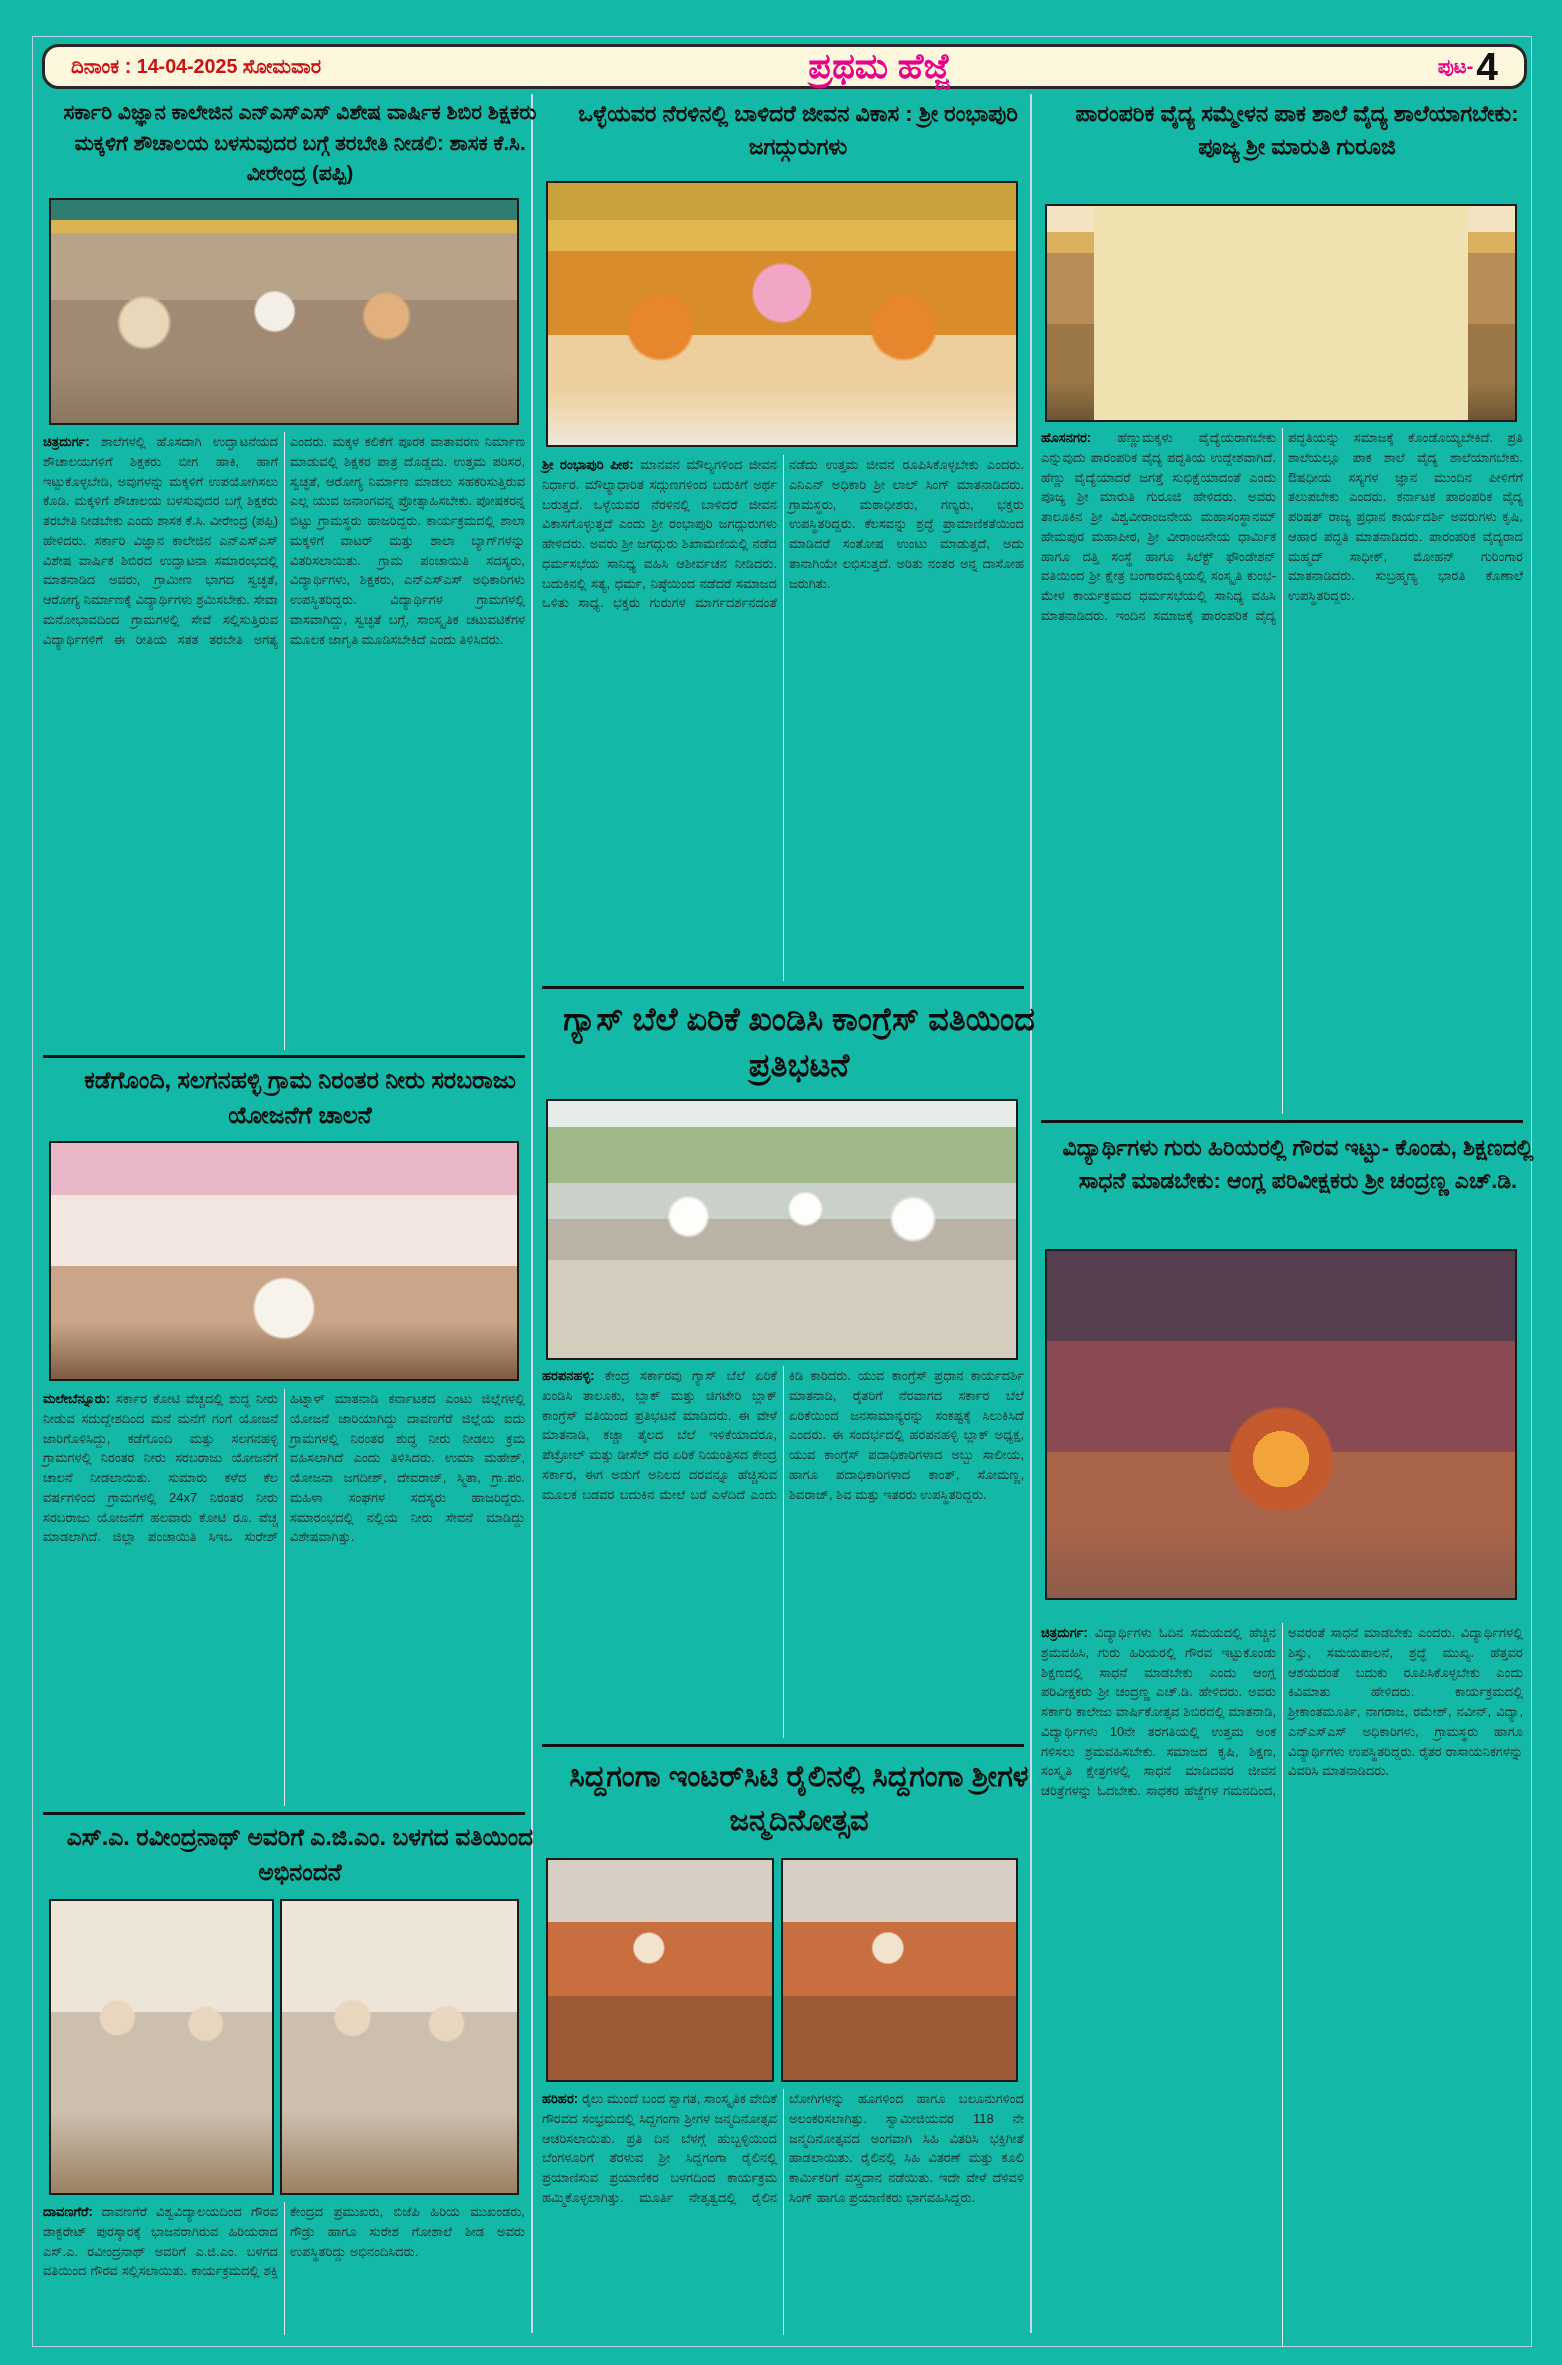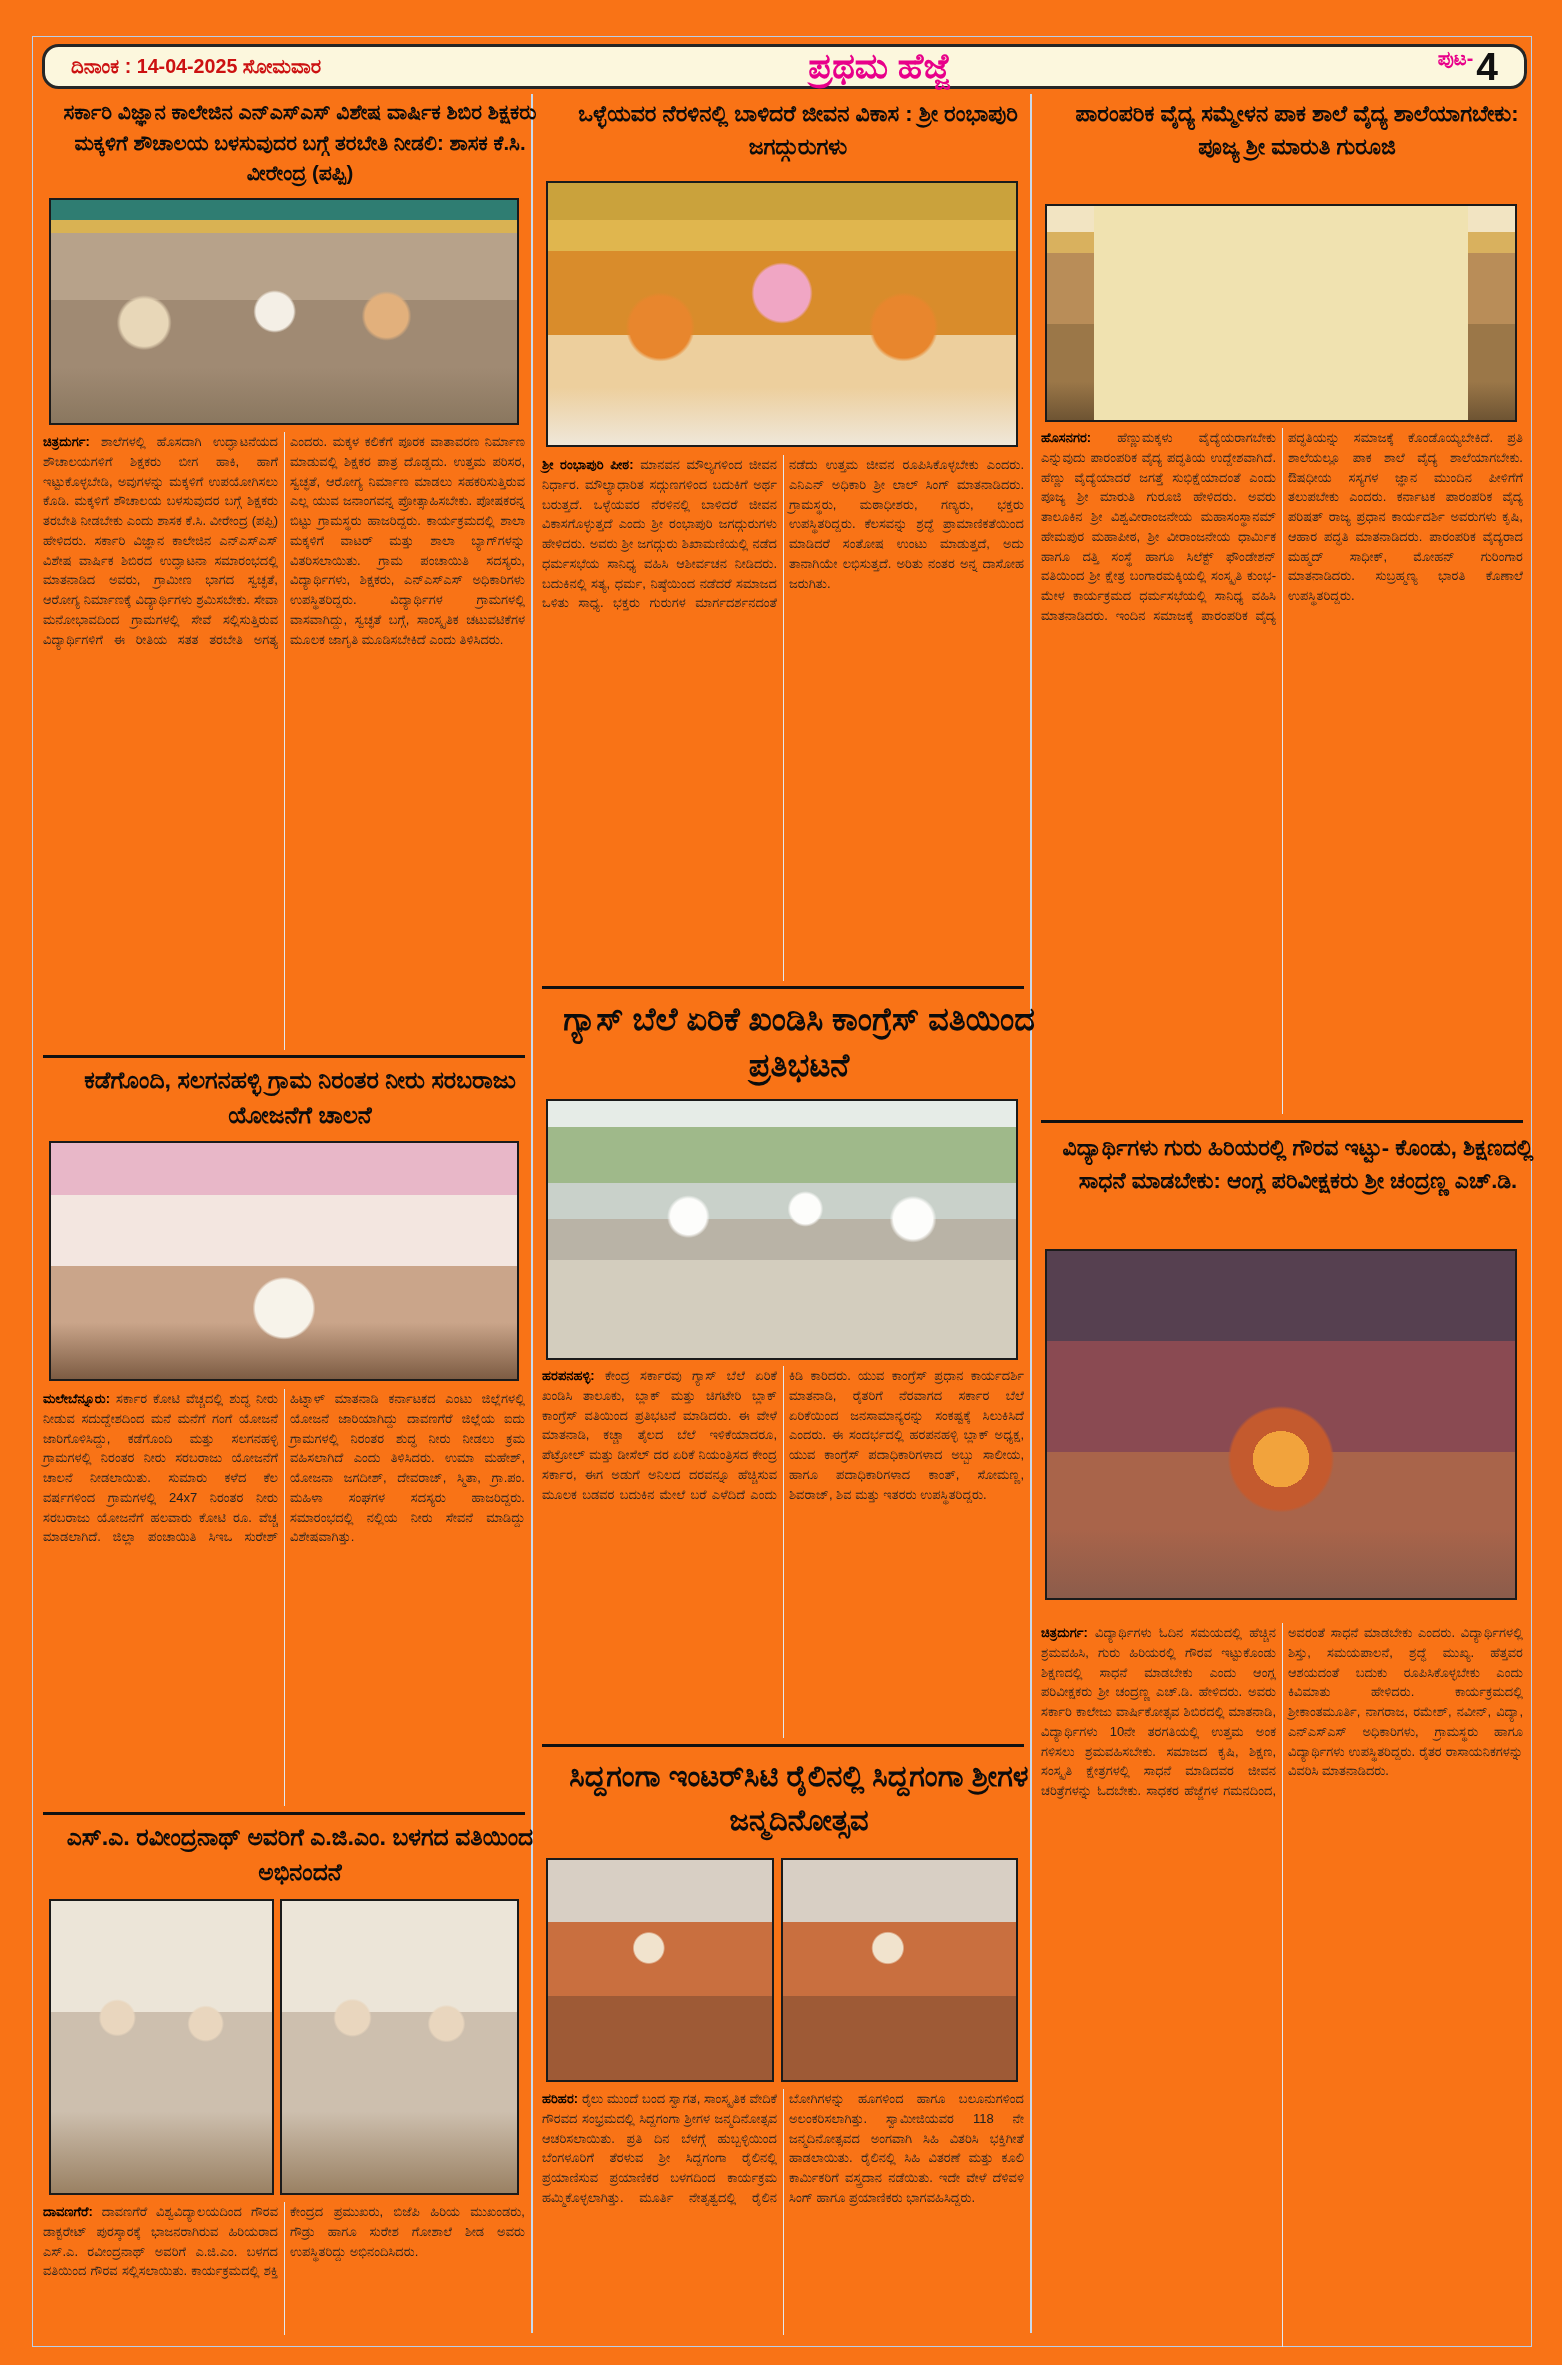--- a/index.html
+++ b/index.html
@@ -1,27 +1,27 @@
 <!DOCTYPE html>
 <html style="font-size:12px"><head>
 <meta charset="utf-8">
 <style>
   * { margin:0; padding:0; box-sizing:border-box; }
   html,body { background:#ffffff; font-family:"Liberation Sans", sans-serif; }
-  #page { position:relative; width:1562px; height:2366px; background:#f97316; overflow:hidden; }
+  #page { position:relative; width:1562px; height:2366px; background:#14b8a6; overflow:hidden; }
   .frame { position:absolute; left:32px; top:36px; width:1500px; height:2311px;
            border:0.8px solid #b9cfe8; pointer-events:none; }
 
   
   .header { position:absolute; left:42px; top:44px; width:1485px; height:45px;
             background:#fcf7dd; border:3px solid #262626; border-radius:16.6px;
             display:flex; align-items:center; padding:0 26px; }
   .hdr-date { color:#cc1111; font-weight:bold; font-size:19.7px; flex:0 0 auto; }
   .hdr-title { color:#e8008a; font-weight:bold; font-size:35px; flex:1; text-align:center; }
-  .hdr-page { color:#e8008a; font-weight:bold; font-size:19.7px; flex:0 0 auto; display:flex; gap:3px; }
+  .hdr-page { color:#e8008a; font-weight:bold; font-size:19.7px; flex:0 0 auto; display:flex; align-items:center; gap:3px; }
   .hdr-page .num { color:#111; font-size:39px; font-weight:bold; line-height:1; }
 
   
   .vsep { position:absolute; top:94px; width:1.5px; height:2239px; background:#c9d9ea; }
   .hrule { position:absolute; height:3px; background:#111; }
 
   .headline { position:absolute; color:#0c0c0c; font-weight:bold; text-align:center; line-height:1.5;margin-left:16px; }
   .photo { position:absolute; border:2.3px solid #1b1b1b; }
   .body { position:absolute; font-size:13px; line-height:1.52; color:#222;
           text-align:justify; column-gap:12px; column-rule:0.8px solid #e3e8ee; }

